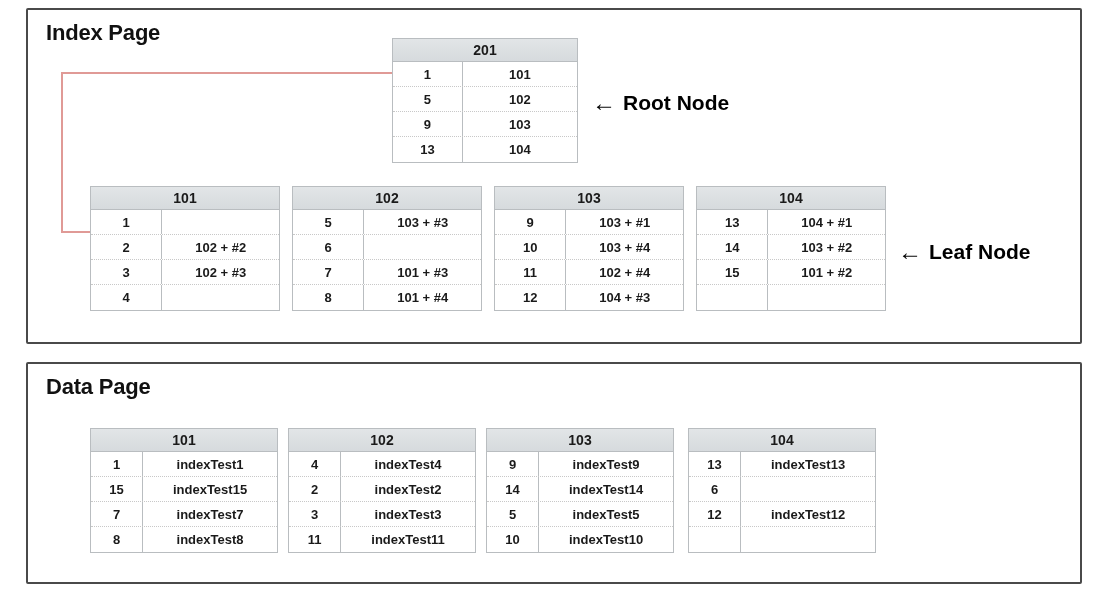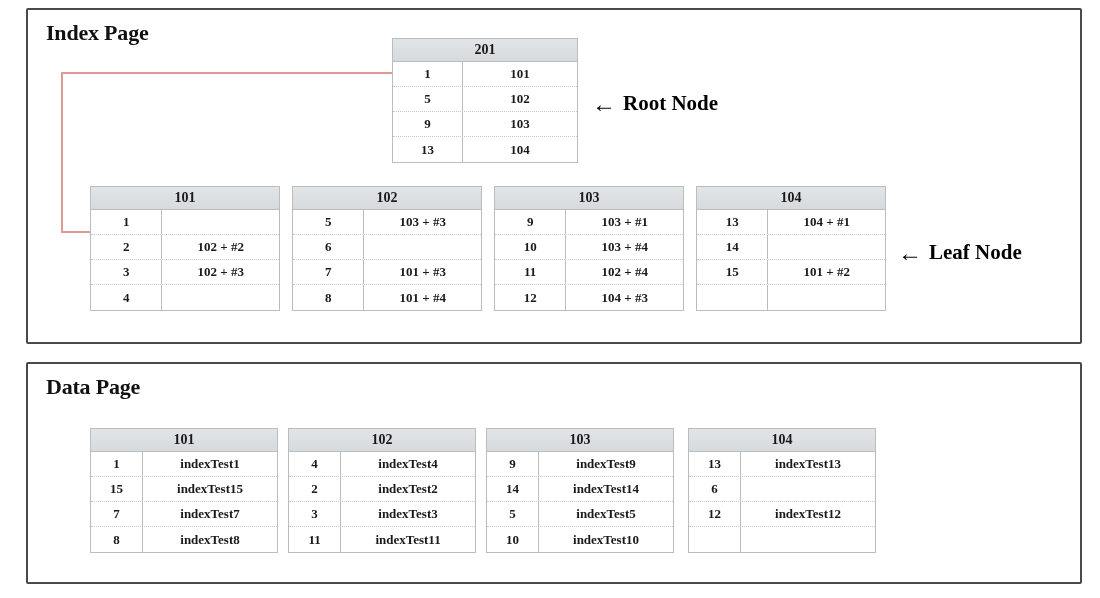--- a/index.html
+++ b/index.html
@@ -7,21 +7,20 @@
     margin: 0; padding: 0;
     width: 1100px; height: 598px;
     background: #ffffff;
     font-family: "Liberation Sans", sans-serif;
   }
   #root {
     position: relative;
     width: 1100px; height: 598px;
     background: #ffffff;
     overflow: hidden;
-    font-family: Liberation Serif, serif;
   }
 
   
   .panel {
     position: absolute;
     background: #ffffff;
     border: 2px solid #4a4a4a;
     border-radius: 2px;
   }
   #index-panel { left: 26px; top: 8px;  width: 1056px; height: 336px; }
@@ -188,20 +187,21 @@
   </div>
 
   <div class="node" style="left:696px; top:186px; width:190px;">
     <div class="hdr">104</div>
     <div class="row">
       <span class="k">13</span>
       <span class="v">104 + #1</span>
     </div>
     <div class="row">
       <span class="k">14</span>
+      <span class="v">103 + #2</span>
     </div>
     <div class="row">
       <span class="k">15</span>
       <span class="v">101 + #2</span>
     </div>
     <div class="row">
       <span class="k"></span>
       <span class="v"></span>
     </div>
   </div>

